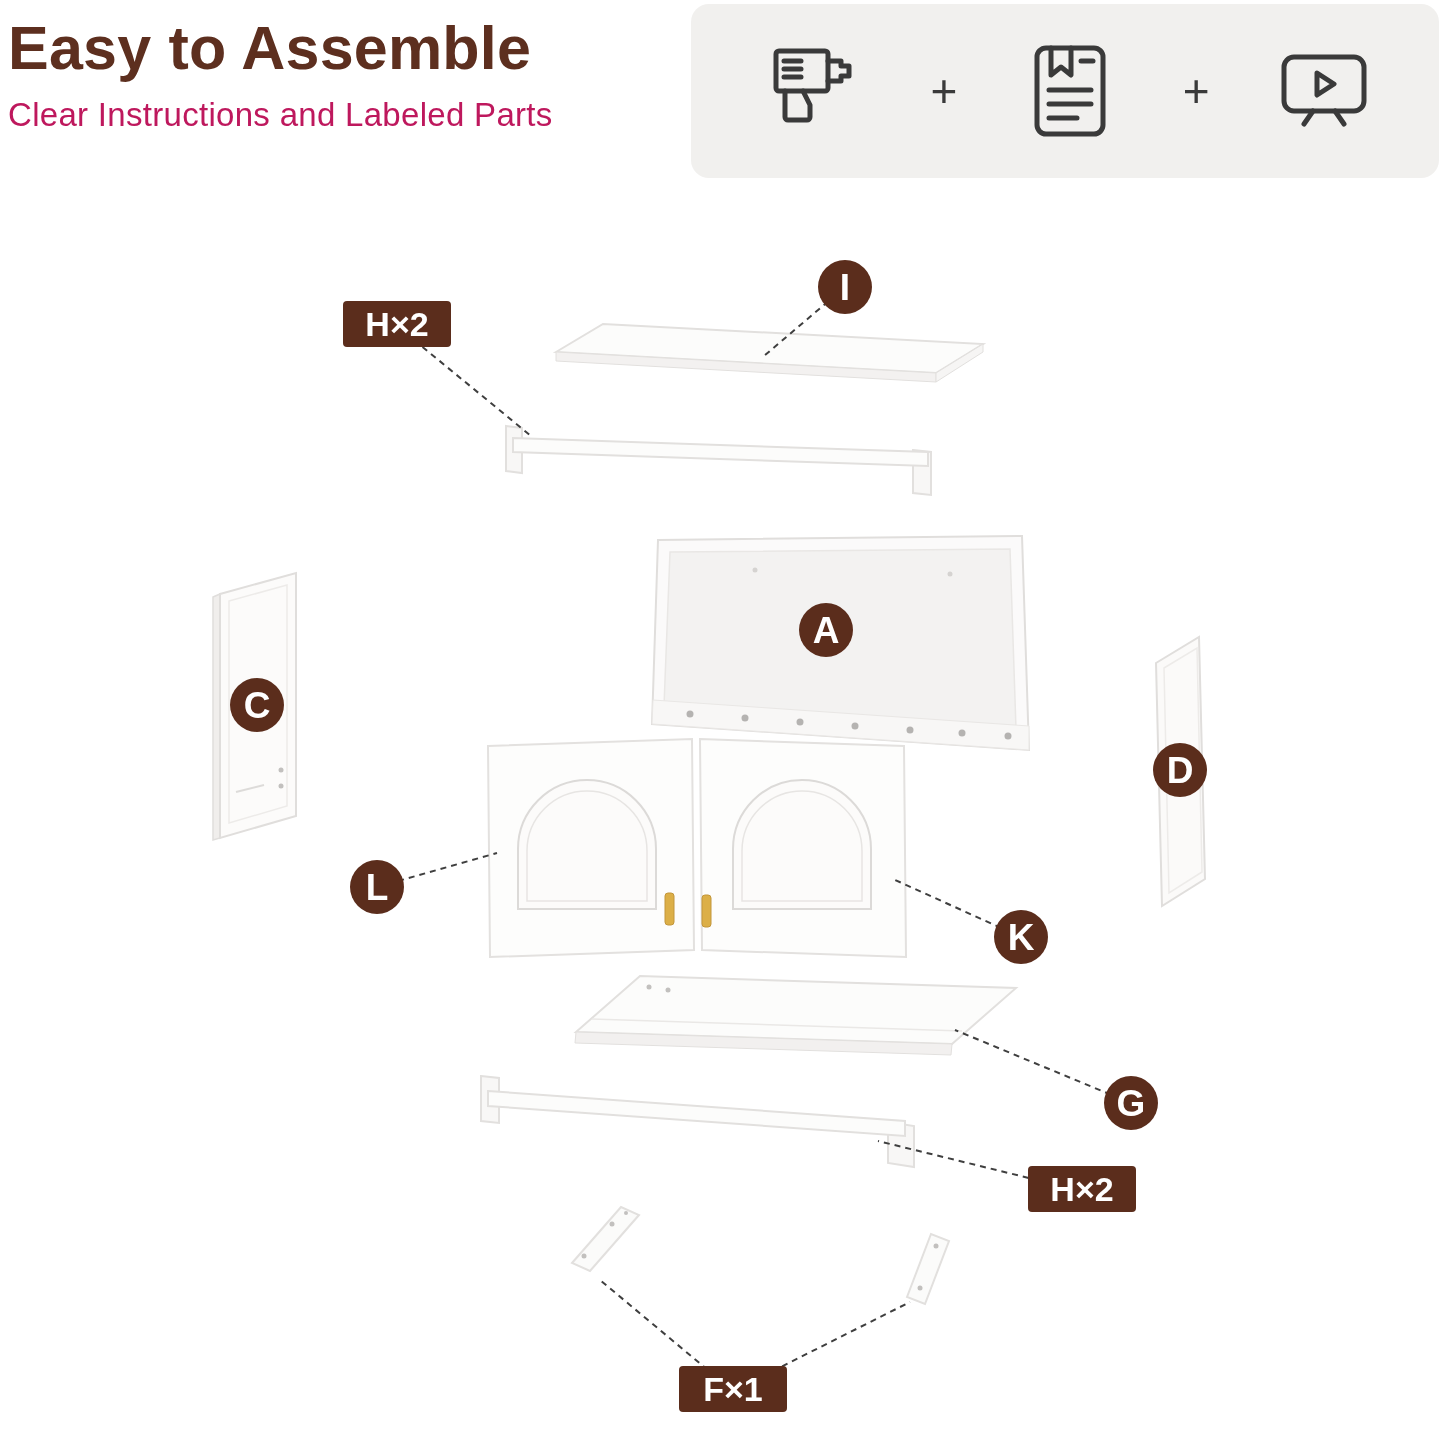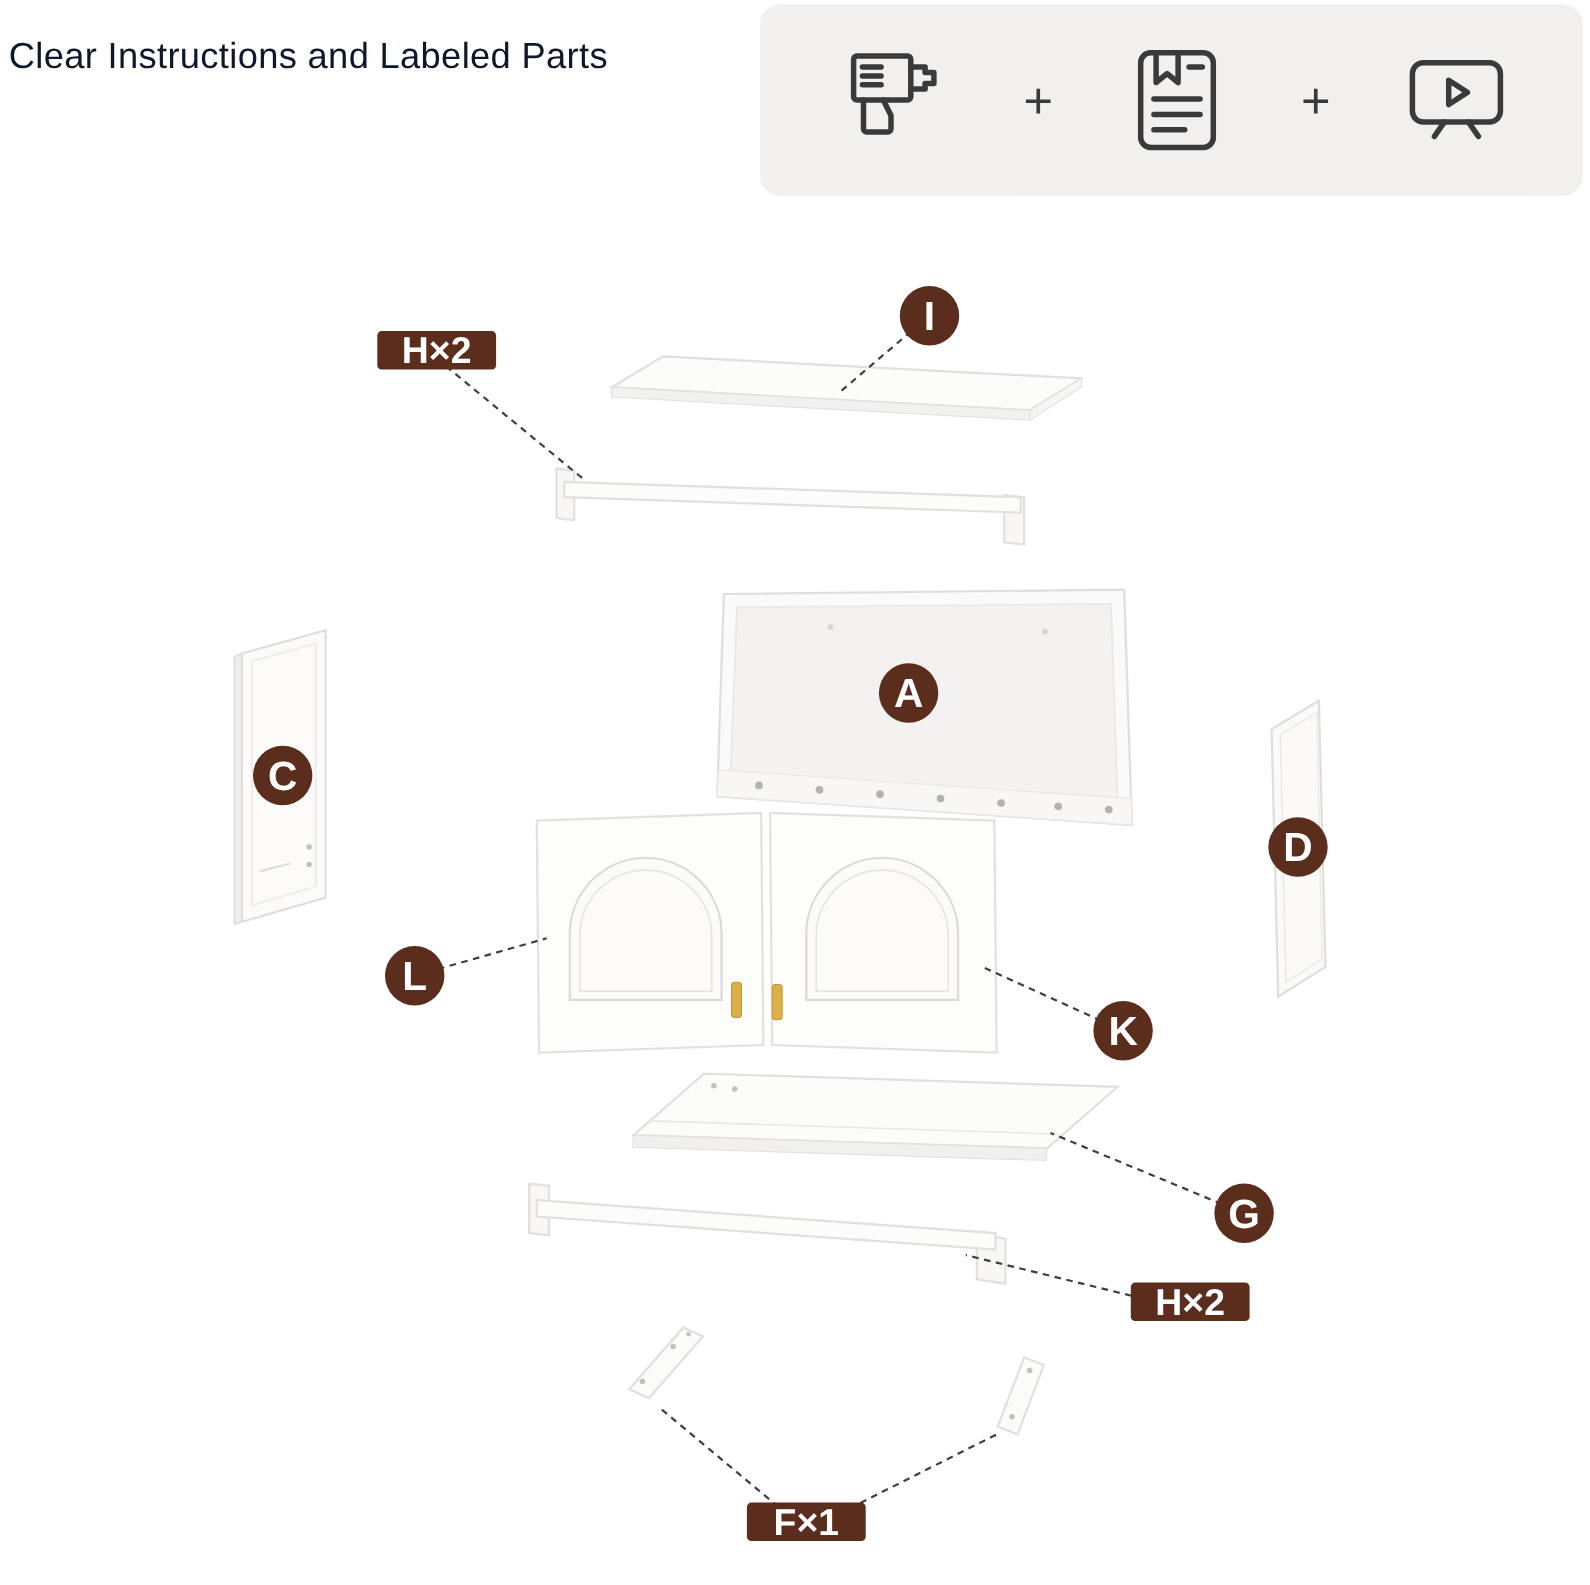--- a/index.html
+++ b/index.html
@@ -5,44 +5,45 @@
   * { margin:0; padding:0; box-sizing:border-box; }
   html, body { width:1445px; height:1441px; }
   body {
     background:#ffffff;
     font-family:"Liberation Sans", sans-serif;
     position:relative;
     overflow:hidden;
   }
   .header { position:absolute; left:8px; top:16px; z-index:2; }
   .title { font-size:61px; font-weight:700; color:#5d2f1f; line-height:1.05; letter-spacing:0.2px; }
-  .subtitle { font-size:33px; font-weight:400; color:#0f172a; margin-top:16px; letter-spacing:0.3px; }
+  .subtitle { font-size:33px; font-weight:400; color:#be185d; margin-top:16px; letter-spacing:0.3px; }
 
   .tools-panel {
     position:absolute; left:691px; top:4px; width:748px; height:174px;
     background:#f1f0ee; border-radius:18px;
     display:flex; align-items:center; justify-content:space-evenly; z-index:1;
   }
   .plus { font-size:46px; color:#3a3a3a; font-weight:400; line-height:1; }
   .icon svg { display:block; }
 
   .diagram-svg { position:absolute; left:0; top:0; z-index:0; }
 
   .badge {
     position:absolute; background:#5b2d1c; color:#ffffff;
     display:flex; align-items:center; justify-content:center;
     font-weight:700; z-index:3; line-height:1;
   }
   .badge.circle { width:54px; height:54px; border-radius:50%; font-size:37px; }
-  .badge.pill { width:108px; height:35px; border-radius:4px; font-size:34px;text-align:center; }
+  .badge.pill { width:108px; height:46px; border-radius:4px; font-size:34px;text-align:center; }
 </style>
 </head>
 <body>
 
 <header class="header">
+  <h1 class="title">Easy to Assemble</h1>
   <p class="subtitle">Clear Instructions and Labeled Parts</p>
 </header>
 
 <div class="tools-panel">
   <span class="icon">
     <svg width="106" height="112" viewBox="0 0 106 112">
       <g fill="none" stroke="#3a3a3a" stroke-width="5" stroke-linecap="round" stroke-linejoin="round">
         <rect x="18" y="16" width="52" height="40" rx="3"></rect>
         <path d="M70 26 h13 v5 h8 v10 h-8 v5 h-13"></path>
         <path d="M27 56 v26 a3 3 0 0 0 3 3 h19 a3 3 0 0 0 3 -3 v-12 l-7 -14"></path>

